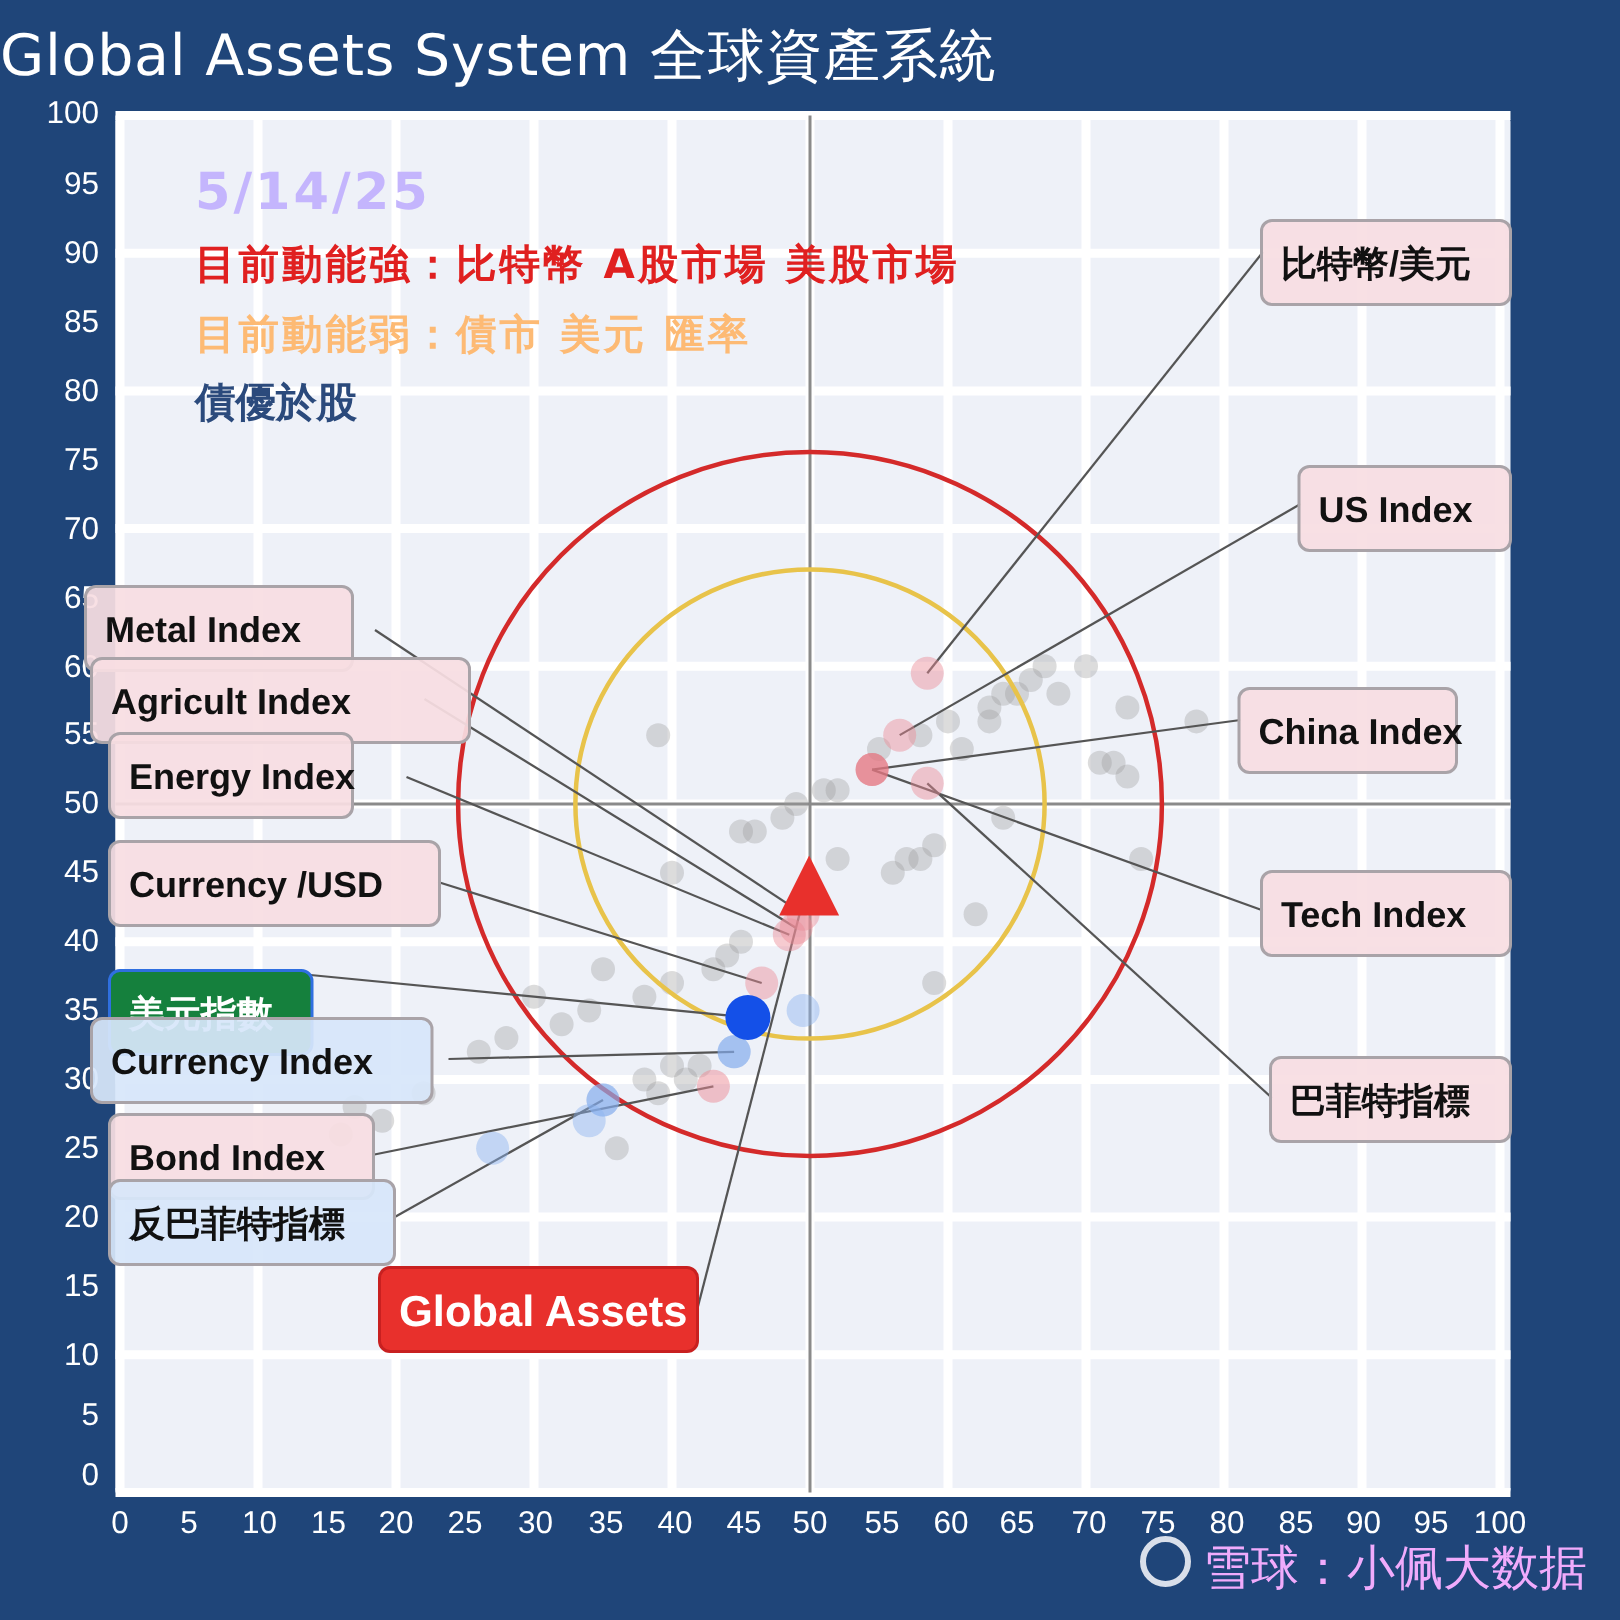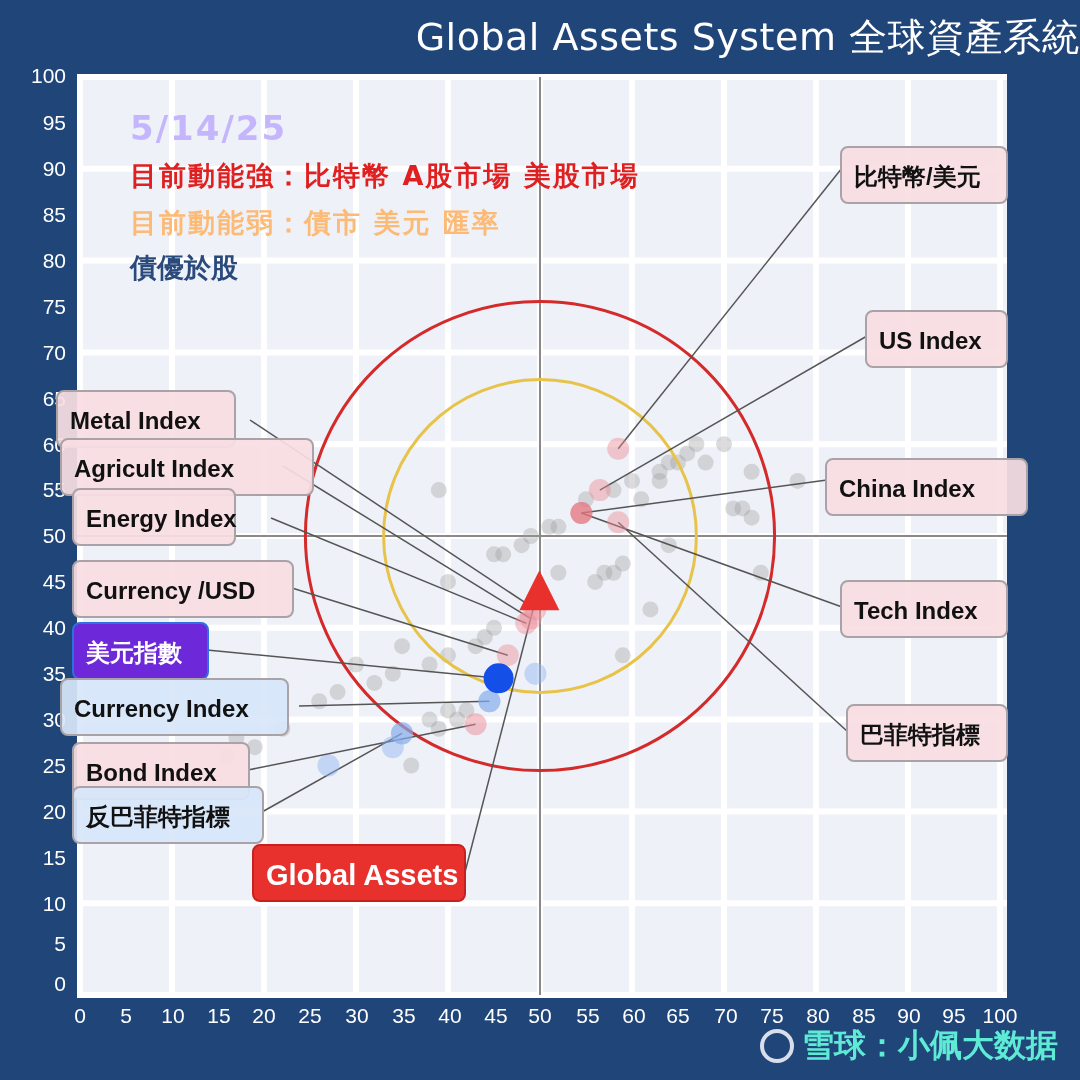--- a/index.html
+++ b/index.html
@@ -1,31 +1,31 @@
 <!DOCTYPE html>
 <html><head>
 <meta charset="utf-8">
 <style>
   html, body { margin:0; padding:0; }
   body { width:1080px; height:1080px; background:#1f4579; position:relative; overflow:hidden; font-family:"DejaVu Sans", sans-serif; }
-  .title { position:absolute; left:0; top:12px; width:1080px; text-align:right; color:#ffffff; font-size:38px; font-family:"DejaVu Sans", sans-serif; letter-spacing:0.5px; }
+  .title { position:absolute; left:0; top:12px; width:1080px; text-align:left; color:#ffffff; font-size:38px; font-family:"DejaVu Sans", sans-serif; letter-spacing:0.5px; }
   .plot { position:absolute; left:77px; top:77px; width:930px; height:920px; background:#eef1f8; border-radius:4px; overflow:hidden; }
   .ytick { position:absolute; left:0; width:66px; text-align:right; color:#ffffff; font-size:21px; font-family:"Liberation Sans", sans-serif; }
   .xtick { position:absolute; top:1004px; width:44px; text-align:center; color:#ffffff; font-size:21px; font-family:"Liberation Sans", sans-serif; }
   .annot { position:absolute; left:130px; font-weight:bold; font-family:"DejaVu Sans", sans-serif; }
   .date { top:108px; font-size:34px; color:#c4b5fd; letter-spacing:2px; }
   .strong { top:158px; font-size:27px; color:#e02020; letter-spacing:2px; }
   .weak { top:205px; font-size:27px; color:#fdba74; letter-spacing:2px; }
   .note { top:250px; font-size:27px; color:#2b4a7c; }
   .lbl { position:absolute; padding:0 12px; height:58px; line-height:58px; font-size:24px; font-weight:bold; font-family:"Liberation Sans", sans-serif; color:#111; border:2px solid #a9a3a8; border-radius:8px; box-sizing:border-box; white-space:nowrap; }
   .lbl.pink { background:rgba(248,222,226,0.93); }
   .lbl.blue { background:rgba(215,230,250,0.93); }
-  .lbl.solidblue { background:#6d28d9; color:#fff; border-color:#2f6fe0; }
+  .lbl.solidblue { background:#15803d; color:#fff; border-color:#2f6fe0;margin-top:24px; }
   .lbl.red { background:#e8302c; color:#fff; border-color:#c82020; }
-  .watermark { position:absolute; left:760px; top:1024px; color:#5eead4; font-size:32px; font-family:"DejaVu Sans", sans-serif; display:flex; align-items:center; gap:8px;font-weight:bold; }
+  .watermark { position:absolute; left:760px; top:1024px; color:#f0abfc; font-size:32px; font-family:"DejaVu Sans", sans-serif; display:flex; align-items:flex-start; gap:8px; }
   .wm-logo { width:34px; height:34px; border:4px solid #d9dfea; border-radius:50%; box-sizing:border-box; position:relative; }
 </style>
 </head>
 <body>
 
 <div class="title">Global Assets System 全球資產系統</div>
 
 <div class="plot"></div>
 
 <div>
@@ -206,21 +206,21 @@
     </g>
 </svg>
 
 <div class="annot date">5/14/25</div>
 <div class="annot strong">目前動能強：比特幣 A股市場 美股市場</div>
 <div class="annot weak">目前動能弱：債市 美元 匯率</div>
 <div class="annot note">債優於股</div>
 
 <div class="lbl pink" style="left:840px;top:146px;width:168px">比特幣/美元</div>
 <div class="lbl pink" style="left:865px;top:310px;width:143px">US Index</div>
-<div class="lbl pink" style="left:825px;top:458px;width:203px">China Index</div>
+<div class="lbl pink" style="left:825px;top:458px;width:147px">China Index</div>
 <div class="lbl pink" style="left:840px;top:580px;width:168px">Tech Index</div>
 <div class="lbl pink" style="left:846px;top:704px;width:162px">巴菲特指標</div>
 
 <div class="lbl pink" style="left:56px;top:390px;width:180px">Metal Index</div>
 <div class="lbl pink" style="left:60px;top:438px;width:254px">Agricult Index</div>
 <div class="lbl pink" style="left:72px;top:488px;width:164px">Energy Index</div>
 <div class="lbl pink" style="left:72px;top:560px;width:222px">Currency /USD</div>
 <div class="lbl solidblue" style="left:72px;top:622px;width:137px">美元指數</div>
 <div class="lbl blue" style="left:60px;top:678px;width:229px">Currency Index</div>
 <div class="lbl pink" style="left:72px;top:742px;width:178px">Bond Index</div>

